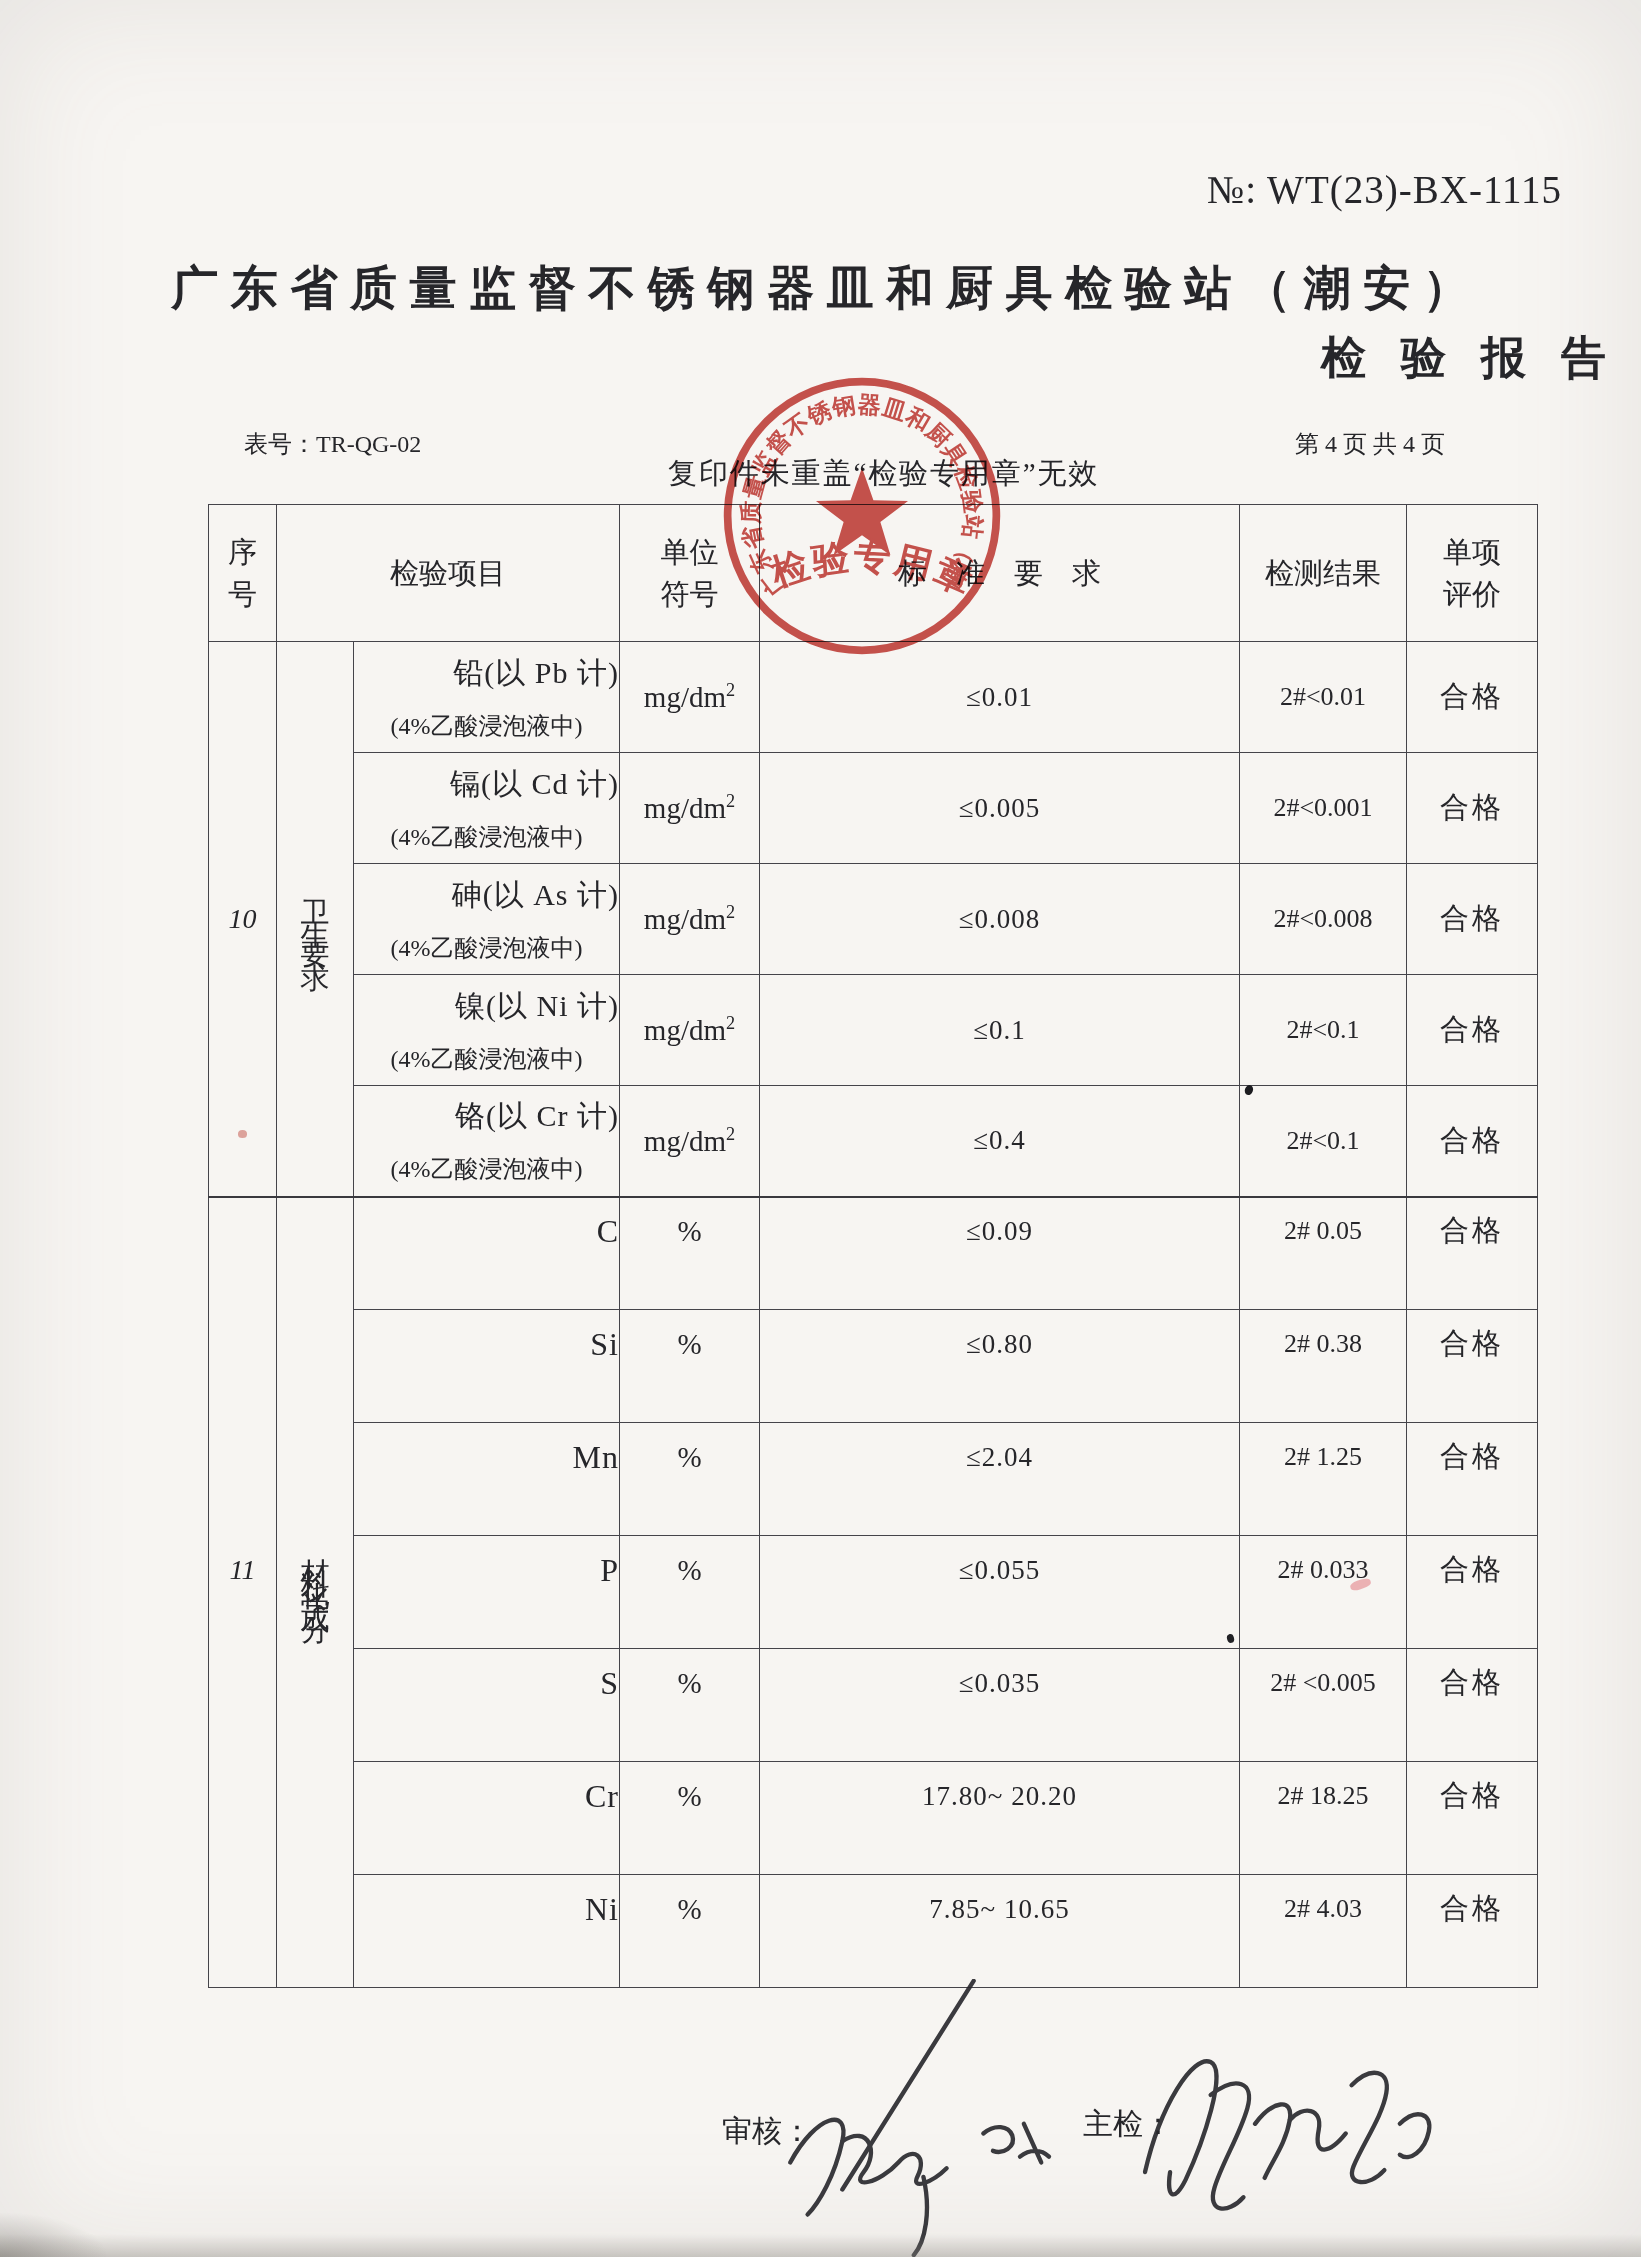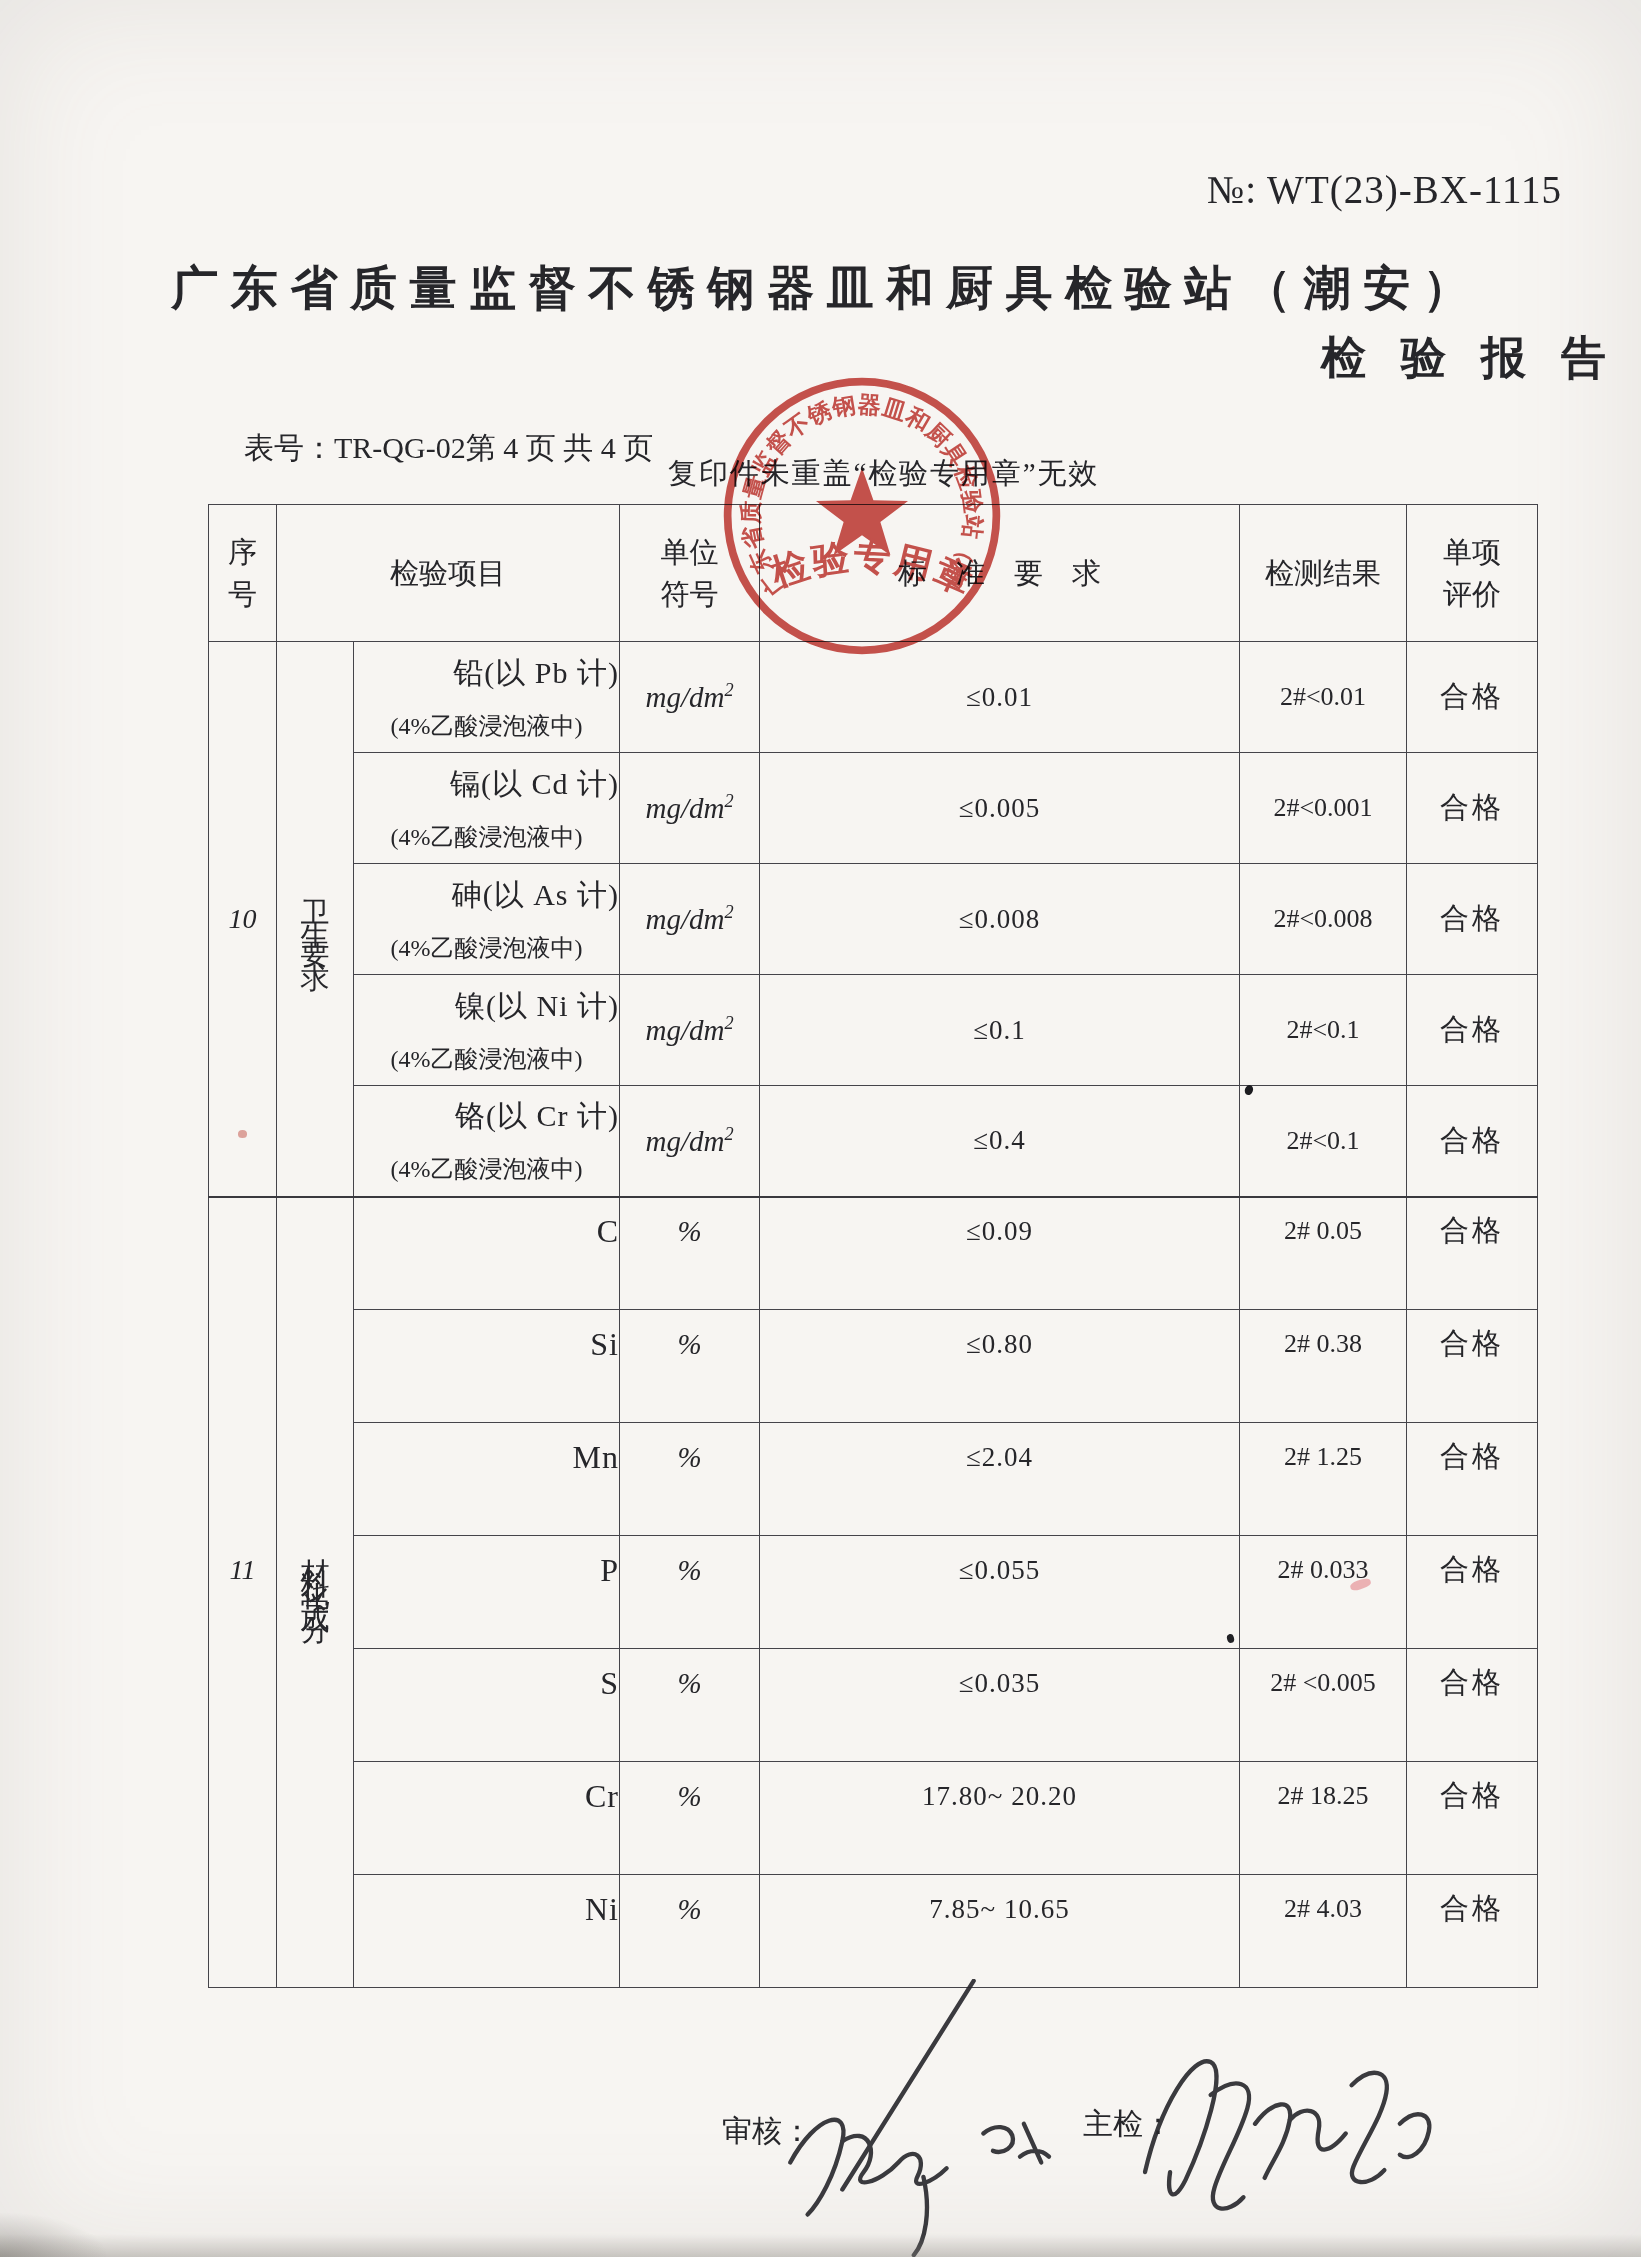--- a/index.html
+++ b/index.html
@@ -30,21 +30,21 @@
     text-align:center; font-size:47px; font-weight:700;
     letter-spacing:12.6px; padding-left:12.6px; box-sizing:border-box; white-space:nowrap;
   }
   .subtitle {
     position:absolute; top:328px; left:0; width:100%;
     text-align:right; font-size:45px; font-weight:700;
     letter-spacing:35px; padding-left:35px; box-sizing:border-box; white-space:nowrap;
   }
   .meta-row {
     position:absolute; top:428px; left:244px; right:196px;
-    display:flex; font-size:30px;
+    display:flex; justify-content:space-between; font-size:24px;
   }
   .copy-note {
     position:absolute; top:454px; left:668px;
     font-size:29px; letter-spacing:1.9px; white-space:nowrap;
   }
   table.report {
     position:absolute; left:208px; top:504px; width:1329px;
     border-collapse:collapse; table-layout:fixed;
   }
   table.report th, table.report td {
@@ -62,21 +62,21 @@
   td.c-no { font-size:28px;font-style:italic; }
   .vtext {
     writing-mode:vertical-rl; text-orientation:upright;
     margin:0 auto; font-size:29px; line-height:1;
   }
   .vtext.group-0 { letter-spacing:21px; }
   .vtext.group-1 { letter-spacing:11.6px; }
   .item-name { font-size:30px; letter-spacing:1px;text-align:right; }
   tr.tall .item-name { font-size:32px; }
   .item-note { font-size:24px; margin-top:16px; letter-spacing:0px; }
-  td.c-unit { font-size:29px;font-style:italic; }
+  td.c-unit { font-size:29px; }
   td.c-unit sup { font-size:18.3px; }
   td.c-std { font-size:27px; letter-spacing:1px; }
   td.c-res { font-size:26px; }
   td.c-verdict { font-size:29px; letter-spacing:2.9px; }
   .footer-label { position:absolute; font-size:30px;margin-top:20px; }
   .footer-label.reviewer { left:722px; top:2091px; }
   .footer-label.inspector { left:1083px; top:2084px; }
   .sig { position:absolute; }
   .sig.sig1 { left:734px; top:1979px; }
   .sig.sig2 { left:1110px; top:2008px; }

